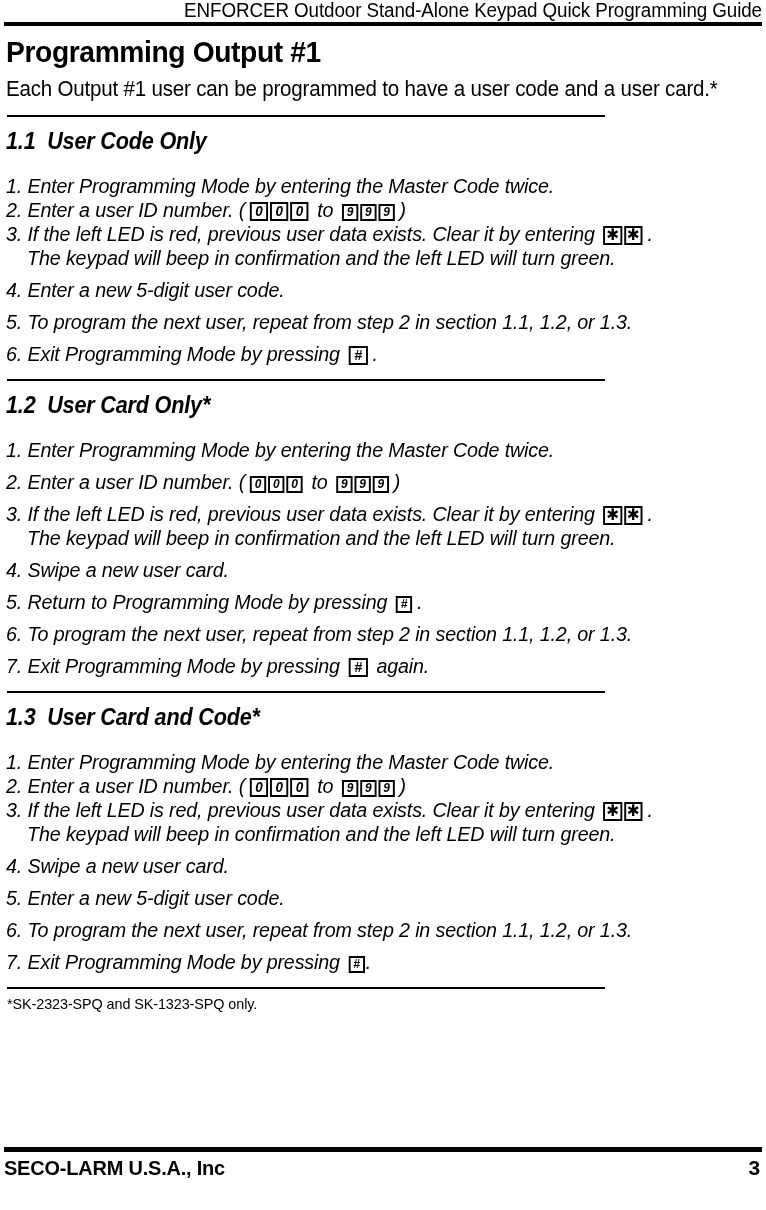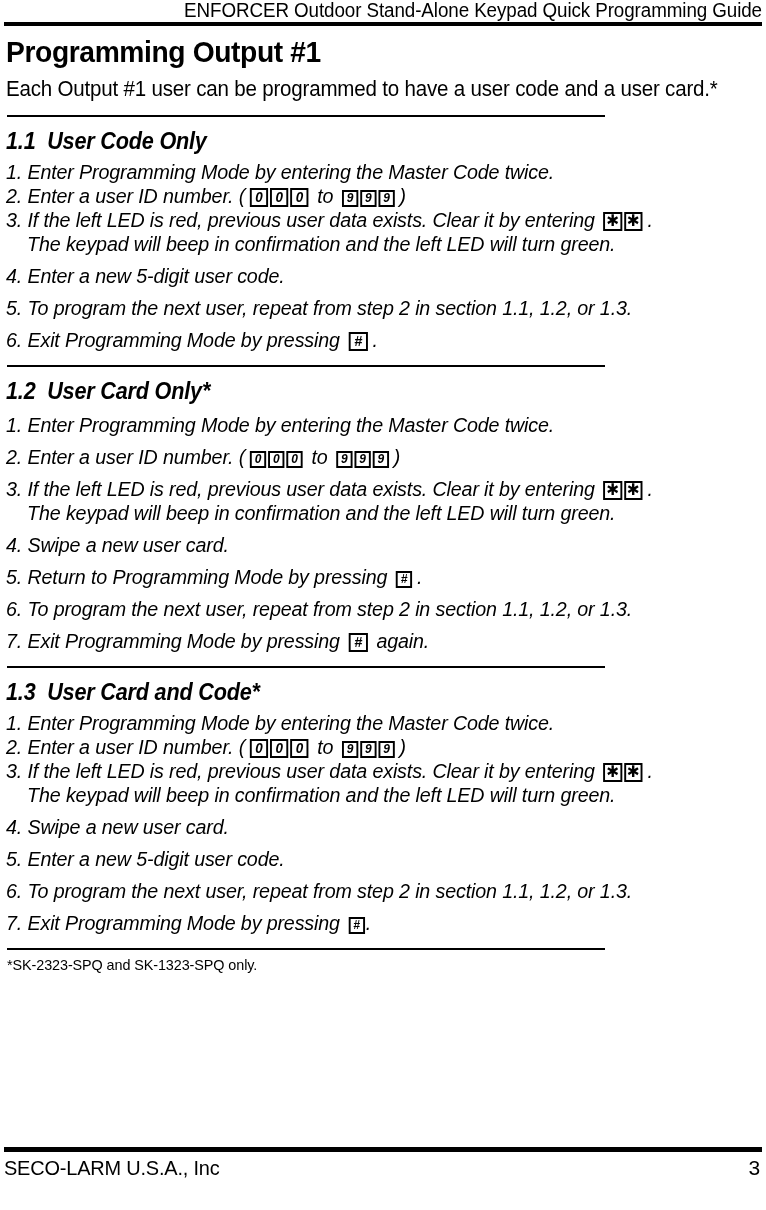--- a/index.html
+++ b/index.html
@@ -84,21 +84,21 @@
     line-height: 26px;
     margin: 11px 0 0 2px;
     letter-spacing: -0.2px;
     transform: scaleX(0.94);
     transform-origin: left center;
     white-space: pre;
   }
 
   
   .steps {
-    margin: 7px 0 0 0;
+    margin: 21px 0 0 0;
     padding: 0;
     list-style: none;
   }
   .step {
     font-size: 20.5px;
     line-height: 22px;
     margin: 0 0 0 2px;
     padding: 0;
     white-space: nowrap;
     letter-spacing: -0.15px;
@@ -168,21 +168,21 @@
     margin: 0;
     width: 100%;
     height: 0;
   }
   .footer-row {
     display: flex;
     justify-content: space-between;
     align-items: center;
     margin-top: 4px;
     font-size: 21px;
-    font-weight: normal;
+    font-weight: bold;
     letter-spacing: -0.2px;
   }
   .footer-left { transform: scaleX(0.95); transform-origin: left center; }
   .footer-right { padding-right: 2px; }
 </style>
 </head>
 <body>
 
 <div class="page">
 

